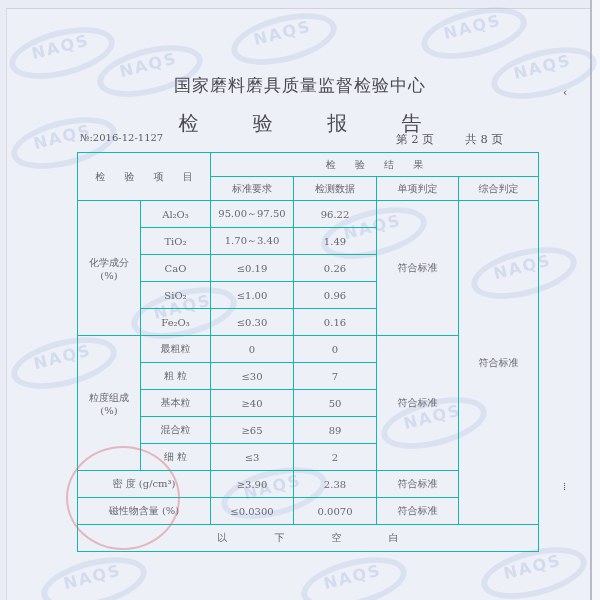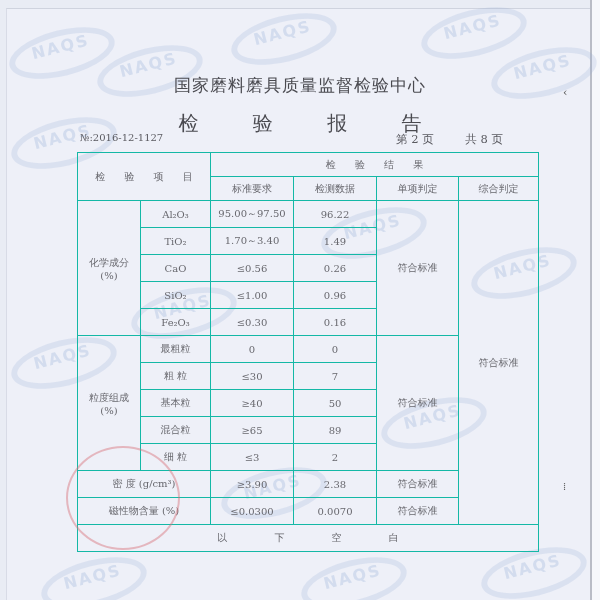--- a/index.html
+++ b/index.html
@@ -116,21 +116,21 @@
     <td rowspan="5">符合标准</td>
     <td rowspan="12">符合标准</td>
   </tr>
   <tr>
     <td>TiO₂</td>
     <td>1.70～3.40</td>
     <td>1.49</td>
   </tr>
   <tr>
     <td>CaO</td>
-    <td>≤0.56</td>
+    <td>≤0.19</td>
     <td>0.26</td>
   </tr>
   <tr>
     <td>SiO₂</td>
     <td>≤1.00</td>
     <td>0.96</td>
   </tr>
   <tr>
     <td>Fe₂O₃</td>
     <td>≤0.30</td>

